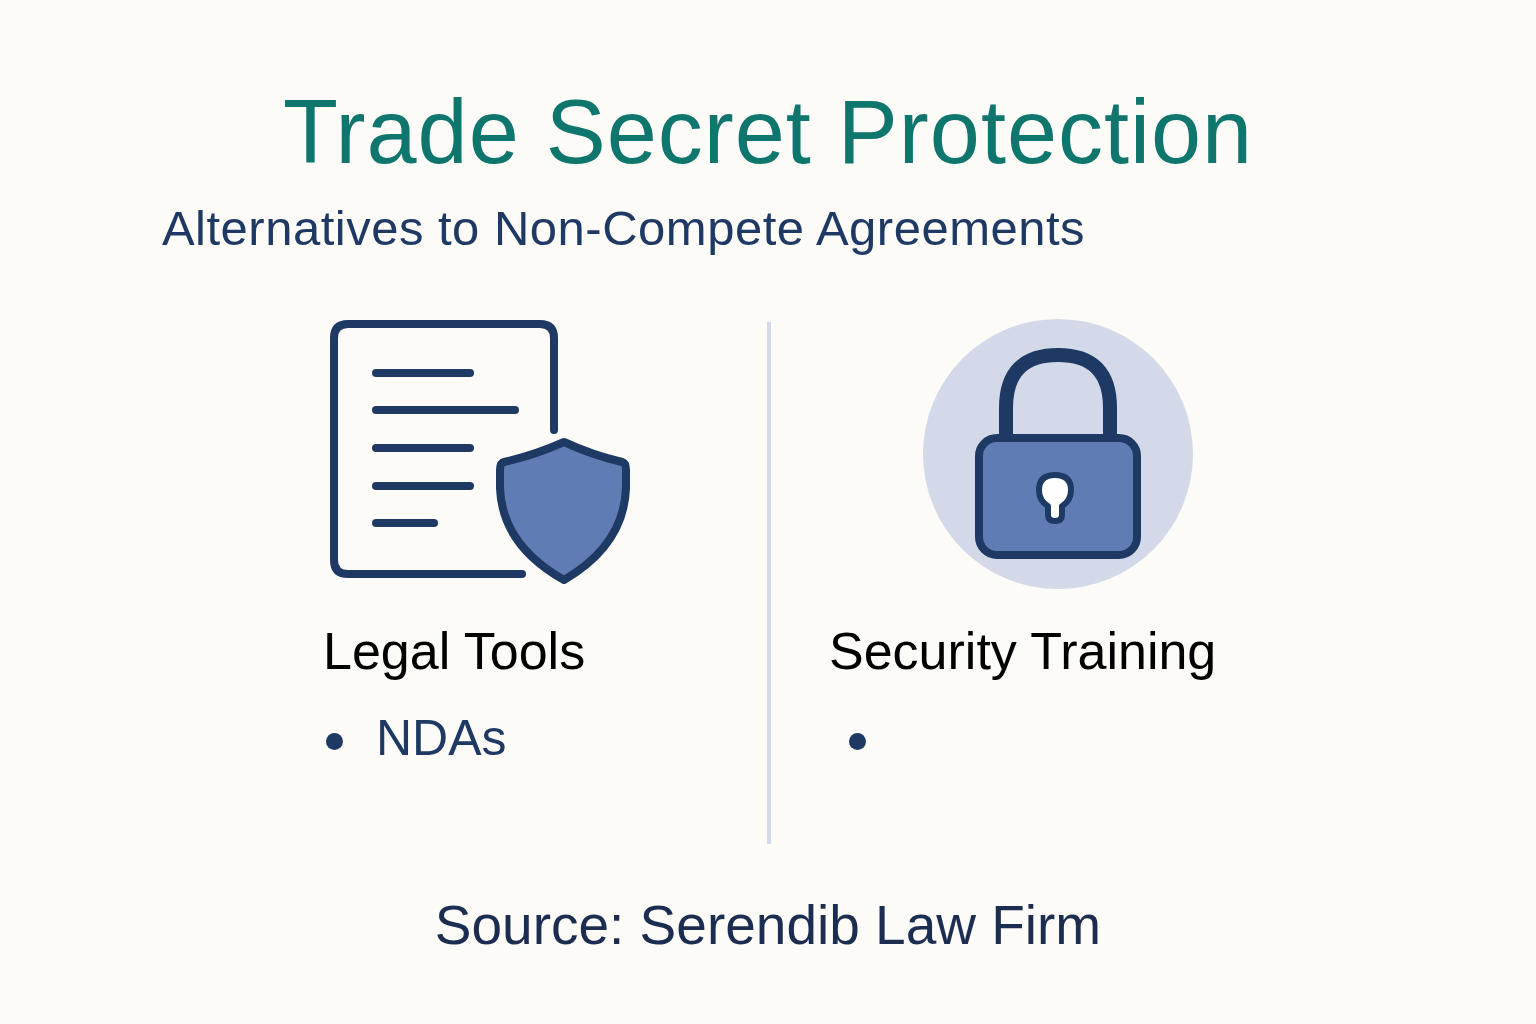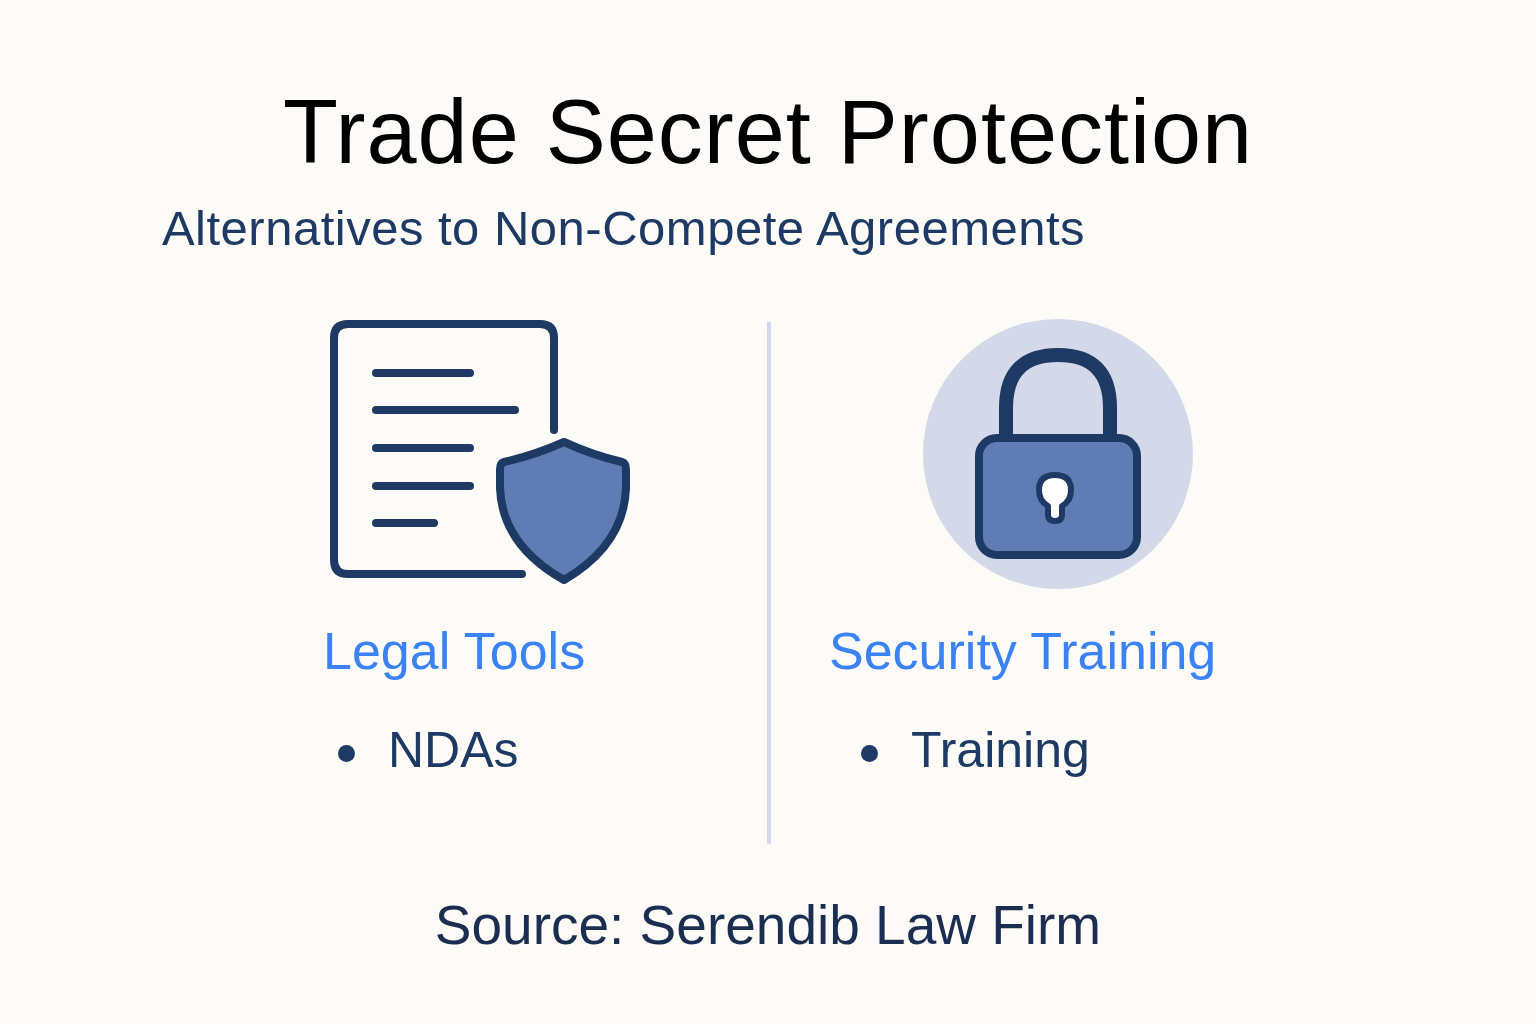--- a/index.html
+++ b/index.html
@@ -7,40 +7,40 @@
       width: 1536px; height: 1024px;
       background: #fcfbf7;
       position: relative;
       overflow: hidden;
       font-family: "Liberation Sans", "DejaVu Sans", sans-serif;
       color: #1e3a64;
     }
     .title {
       position: absolute; left: 0; width: 1536px; top: 82px;
       text-align: center; font-size: 90px; line-height: 100px;
-      color: #000000; letter-spacing: 1px;
+      color: #0f766e; letter-spacing: 1px;
     }
     .subtitle {
       position: absolute; left: 0; width: 1247px; top: 200px;
       text-align: center; font-size: 49px; line-height: 56px;
       color: #1e3a64; letter-spacing: 0.5px;
     }
     .divider {
       position: absolute; left: 767px; top: 322px; width: 4px; height: 522px;
       background: #d3d9e8;
     }
     .icon { position: absolute; }
     .doc-icon { left: 320px; top: 310px; width: 320px; height: 290px; }
     .lock-icon { left: 910px; top: 310px; width: 300px; height: 290px; }
     .col-heading {
-      position: absolute; font-size: 52px; line-height: 60px; color: #3b82f6;
+      position: absolute; font-size: 52px; line-height: 60px; color: #000000;
     }
     .left-heading { left: 323px; top: 621px; }
     .right-heading { left: 829px; top: 621px; }
-    .bullets { position: absolute; margin: 12px; padding: 0; list-style: none; }
+    .bullets { position: absolute; margin: 0; padding: 0; list-style: none; }
     .bullets li {
       position: relative; font-size: 50px; line-height: 70px; color: #1e3a64;
       padding-left: 50px;
     }
     .bullets li .dot {
       position: absolute; left: 0; top: 30px; width: 17px; height: 17px;
       border-radius: 50%; background: #1e3a64;
     }
     .left-bullets { left: 326px; top: 703px; }
     .right-bullets { left: 849px; top: 703px; }
@@ -84,17 +84,16 @@
 <ul class="bullets left-bullets">
   <li>
     <span class="dot"></span>
     <span>NDAs</span>
   </li>
 </ul>
 
 <ul class="bullets right-bullets">
   <li>
     <span class="dot"></span>
-    <span>Training</span>
   </li>
 </ul>
 
 <div class="source">Source: Serendib Law Firm</div>
 
 </body></html>

